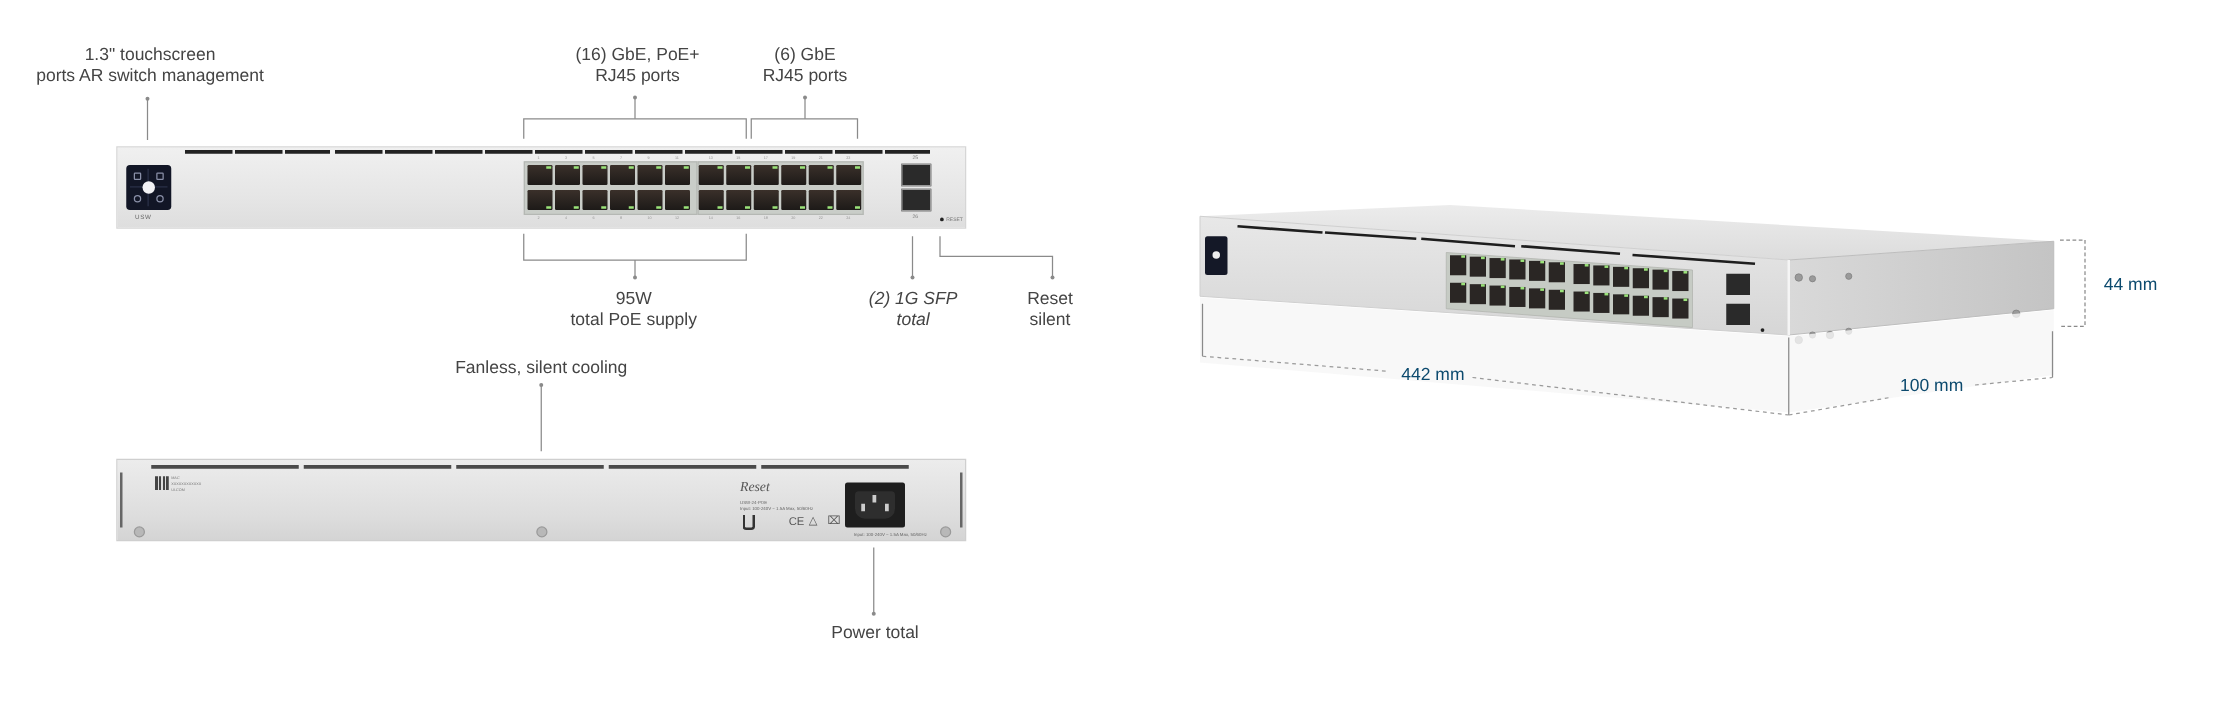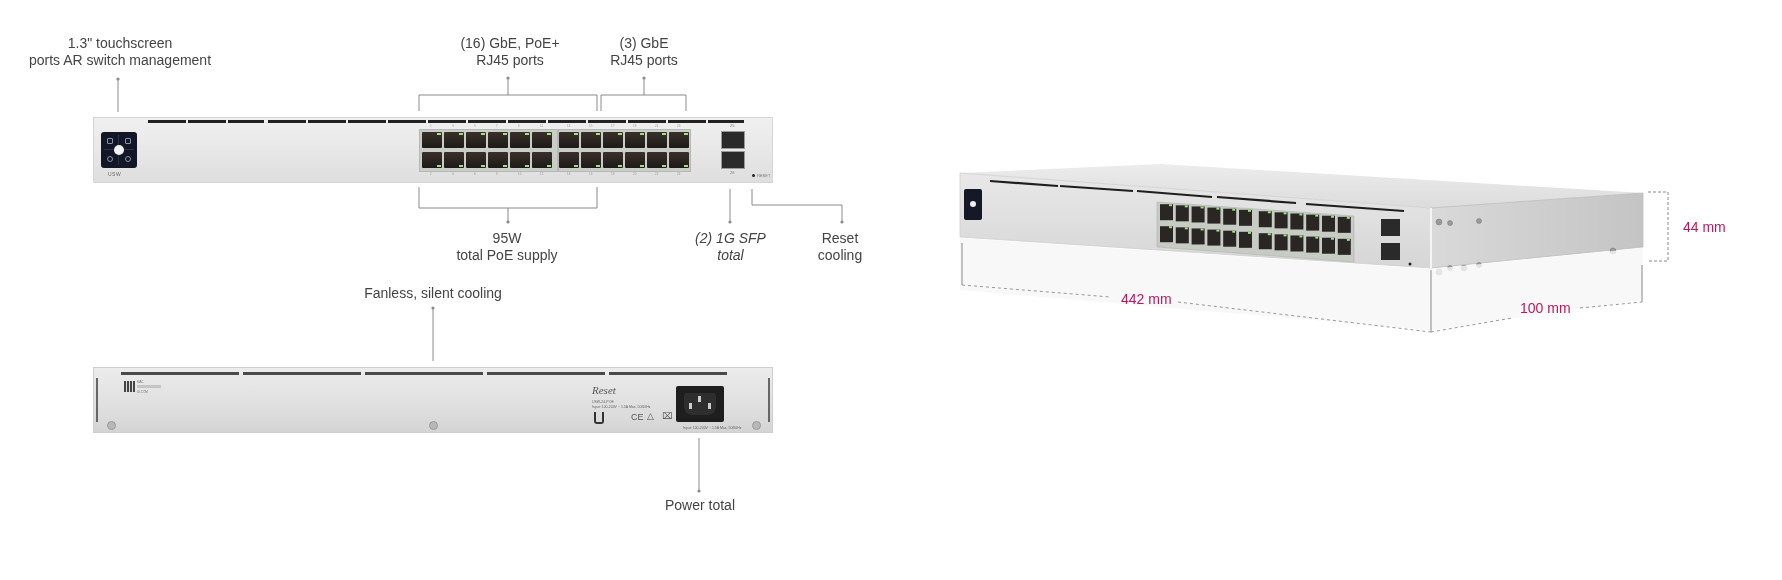--- a/index.html
+++ b/index.html
@@ -41,48 +41,48 @@
   .screw { position: absolute; width: 7px; height: 7px; border-radius: 50%; background: #b8b8b8; border: 1px solid #9a9a9a; }
   .power-socket { position: absolute; left: 676px; top: 386px; width: 48px; height: 36px; background: #1e1e1e; border-radius: 2px; }
   .power-socket .inner { position: absolute; left: 8px; top: 7px; width: 32px; height: 22px; background: #2e2e2e; border-radius: 3px 3px 8px 8px; }
   .power-socket .pin { position: absolute; width: 3px; height: 6px; background: #ccc; }
   .unifi-logo { position: absolute; left: 592px; top: 384px; font-size: 11px; font-style: italic; color: #555; font-family: "Liberation Serif", serif; }
   .rear-small { position: absolute; font-size: 3.5px; color: #666; }
   .cert { position: absolute; font-size: 9px; color: #555; }
   .rear-edge { position: absolute; width: 2px; height: 44px; background: #666; }
 
   
-  .dim-label { position: absolute; font-size: 14px; color: #be185d; white-space: nowrap; }
+  .dim-label { position: absolute; font-size: 14px; color: #0c4a6e; white-space: nowrap; }
 </style>
 </head>
 <body>
 
 <div class="label" style="left:20px; top:35px; width:200px;">
   <span>1.3" touchscreen</span>
   <span>ports AR switch management</span>
 </div>
 <div class="label" style="left:430px; top:35px; width:160px;">
   <span>(16) GbE, PoE+</span>
   <span>RJ45 ports</span>
 </div>
 <div class="label" style="left:594px; top:35px; width:100px;">
-  <span>(3) GbE</span>
+  <span>(6) GbE</span>
   <span>RJ45 ports</span>
 </div>
 <div class="label" style="left:447px; top:230px; width:120px;">
   <span>95W</span>
   <span>total PoE supply</span>
 </div>
 <div class="label" style="left:688px; top:230px; width:85px;font-style:italic;">
   <span>(2) 1G SFP</span>
   <span>total</span>
 </div>
 <div class="label" style="left:805px; top:230px; width:70px;">
   <span>Reset</span>
-  <span>cooling</span>
+  <span>silent</span>
 </div>
 <div class="label" style="left:353px; top:285px; width:160px;">
   <span>Fanless, silent cooling</span>
 </div>
 <div class="label" style="left:650px; top:497px; width:100px;">
   <span>Power total</span>
 </div>
 
 <svg class="overlay" width="1782" height="580">
   <g stroke="#8a8a8a" stroke-width="1" fill="none">

